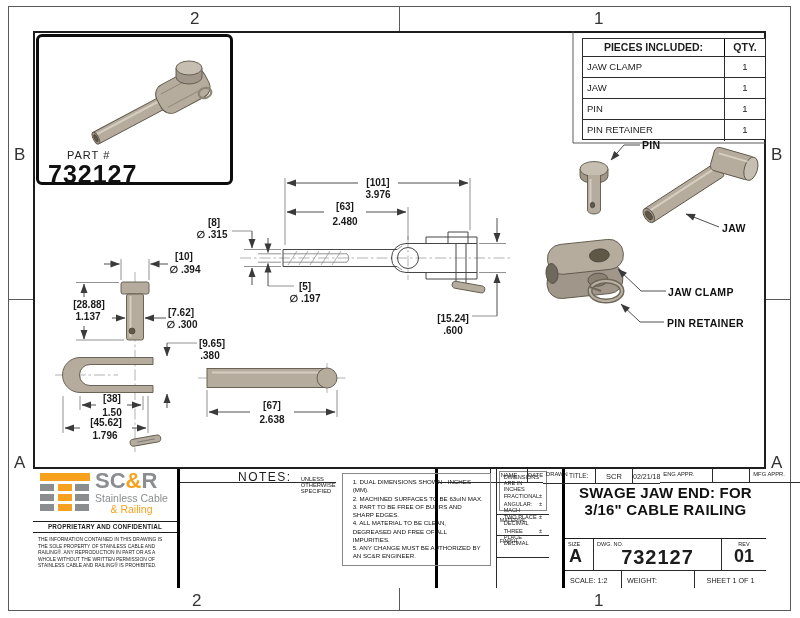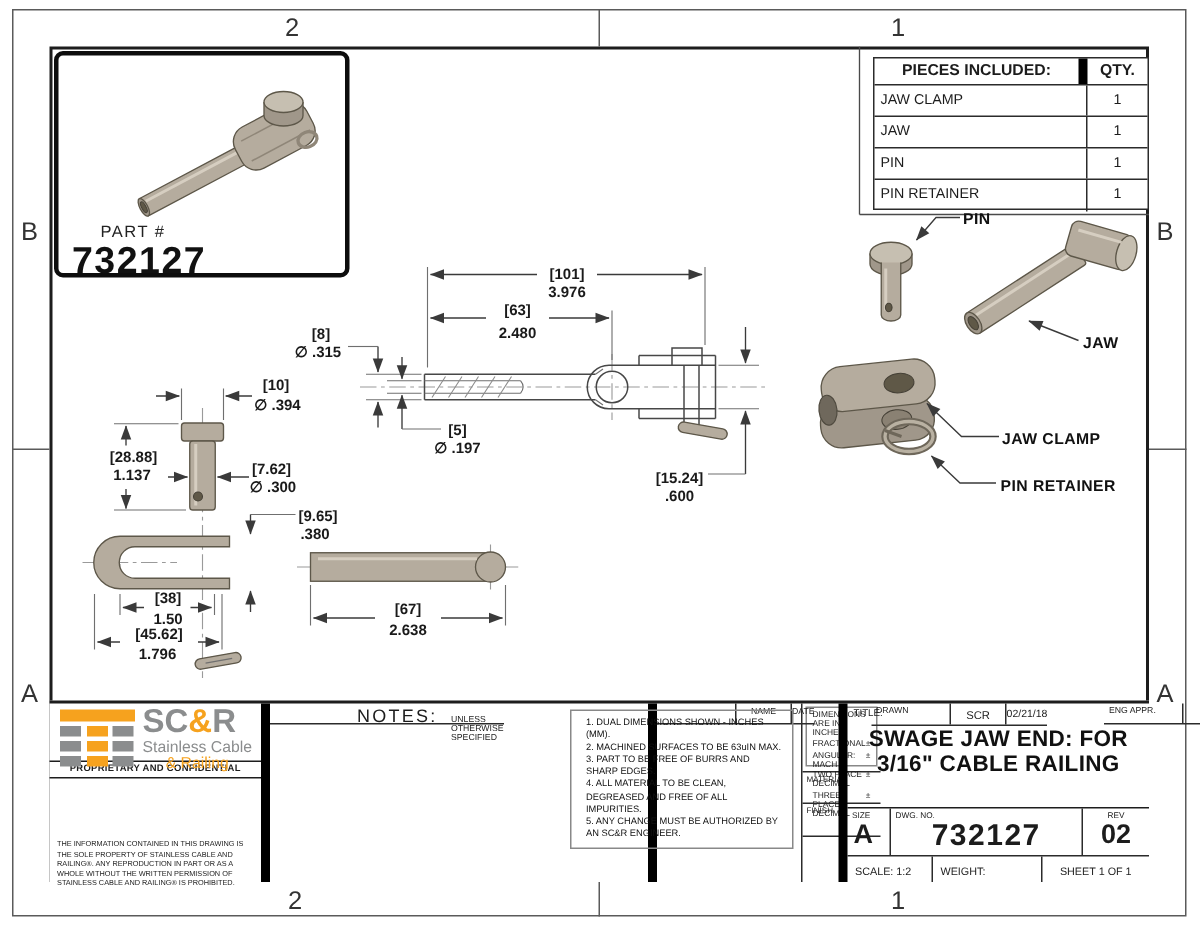--- a/index.html
+++ b/index.html
@@ -13,21 +13,21 @@
   .zone { position:absolute; font-size:17px; color:#333; }
 
   
   .part-box { position:absolute; left:36px; top:34px; width:197px; height:151px; border:3px solid #0d0d0d; border-radius:6px; background:#fff; }
   .part-label { position:absolute; left:28px; top:112px; font-size:11px; letter-spacing:1px; color:#222; }
   .part-number { position:absolute; left:9px; top:123px; font-size:25px; font-weight:700; letter-spacing:1px; color:#111; }
 
   
   .pieces { position:absolute; left:582px; top:38px; width:184px; height:102px; border:1px solid #2b2b2b; background:#fff; font-size:10px; }
   .pieces .hdr { display:flex; height:18px; border-bottom:1px solid #2b2b2b; font-weight:700; font-size:10.5px; }
-  .pieces .hdr .c1 { flex:1; text-align:center; line-height:17px; border-right:6px solid #000000; }
+  .pieces .hdr .c1 { flex:1; text-align:center; line-height:17px; border-right:1px solid #000000; }
   .pieces .hdr .c2 { width:40px; text-align:center; line-height:17px; }
   .pieces .row { display:flex; height:21px; border-bottom:1px solid #2b2b2b; font-size:9.5px; }
   .pieces .row:last-child { border-bottom:none; }
   .pieces .row .c1 { flex:1; line-height:20px; padding-left:4px; border-right:1px solid #2b2b2b; }
   .pieces .row .c2 { width:40px; text-align:center; line-height:20px; }
 
   
   #drawing { position:absolute; left:33px; top:31px; width:733px; height:436px; }
   .ln   { stroke:#474747; stroke-width:1; fill:none; }
   .thin { stroke:#6f6f6f; stroke-width:0.75; fill:none; }
@@ -36,21 +36,21 @@
   .hatch{ stroke:#8a8a8a; stroke-width:0.7; fill:none; }
   .part { fill:#b5ac9e; stroke:#5d5749; stroke-width:0.9; }
   .partDark { fill:#a0978a; stroke:#5d5749; stroke-width:0.9; }
   .hole { fill:#5f5847; stroke:#454036; stroke-width:0.7; }
   .hl   { stroke:#d9d2c4; stroke-width:2; fill:none; opacity:0.9; }
   text.dt  { font:700 10px "Liberation Sans", sans-serif; fill:#1a1a1a; text-anchor:middle; }
   text.lbl { font:700 10.5px "Liberation Sans", sans-serif; fill:#111; letter-spacing:0.3px; }
 
   
   .tb { position:absolute; left:33px; top:467px; width:733px; height:121px; border-top:2px solid #1d1d1d; display:flex; background:#fff; }
-  .cell-r { border-right:6px solid #000000;gap:38px; }
+  .cell-r { border-right:3px solid #000000; }
   .logo-cell { width:147px; display:flex; flex-direction:column; }
   .logo-area { height:52px; position:relative; }
   .fence { position:absolute; left:7px; top:4px; width:52px; height:44px; }
   .fence div { position:absolute; }
   .logo-text { position:absolute; left:62px; top:1px; line-height:1; }
   .logo-main { font-size:22px; font-weight:700; letter-spacing:0px; }
   .logo-sub1 { font-size:10.5px; margin-top:1px; }
   .logo-sub2 { font-size:10.5px; margin-top:0px;text-align:center; }
   .prop-bar { height:12px; border-top:1.5px solid #1d1d1d; border-bottom:1.5px solid #1d1d1d; text-align:center; font-size:6.3px; font-weight:700; line-height:10px; letter-spacing:0.2px; }
   .legal { flex:1; padding:4px 5px 0 5px; font-size:4.9px; line-height:1.35; color:#222; }
@@ -481,21 +481,21 @@
         <div class="sz">
           <div class="mini-label">SIZE</div>
           <div class="big-val">A</div>
         </div>
         <div class="dwg">
           <div class="mini-label">DWG.  NO.</div>
           <div class="big-val">732127</div>
         </div>
         <div class="rev">
           <div class="mini-label">REV</div>
-          <div class="big-val">02</div>
+          <div class="big-val">01</div>
         </div>
       </div>
       <div class="bottom-row">
         <div class="sc-cell">SCALE: 1:2</div>
         <div class="wt-cell">WEIGHT:</div>
         <div class="sh-cell">SHEET 1 OF 1</div>
       </div>
     </div>
   </div>
 </div>

